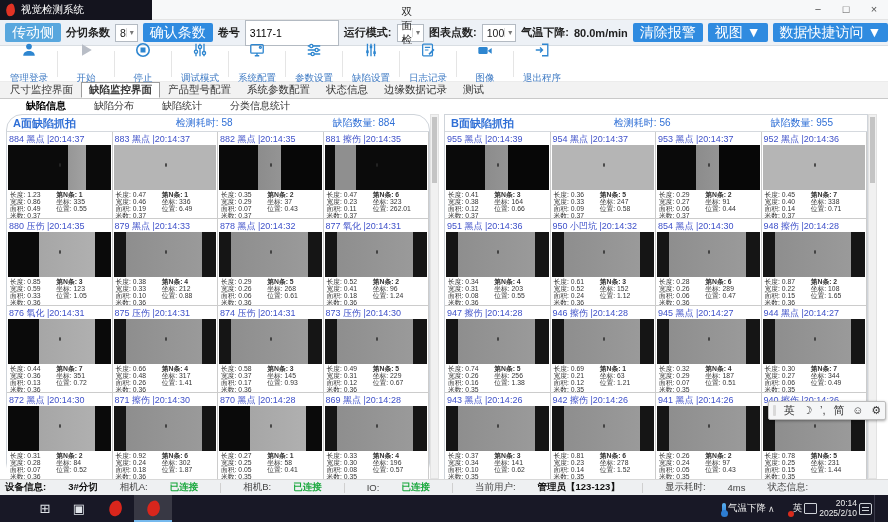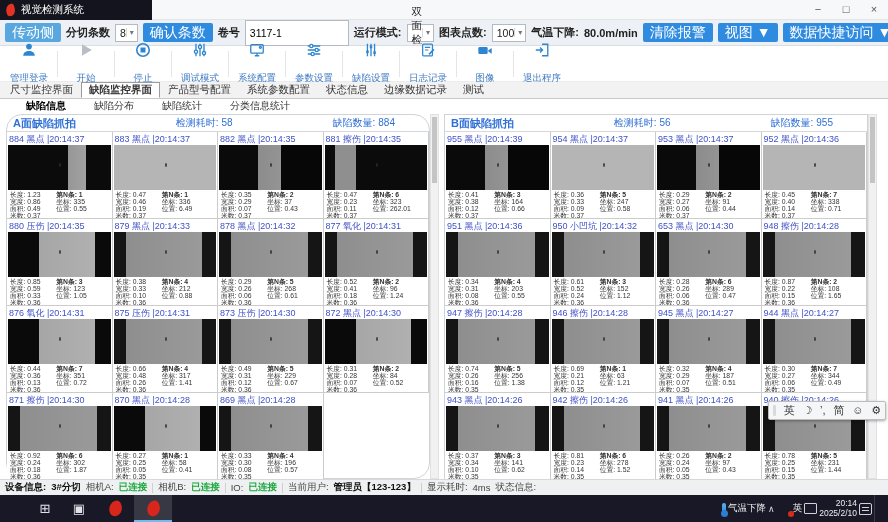--- a/index.html
+++ b/index.html
@@ -16,21 +16,21 @@
   .win-btn { width:28px; height:20px; line-height:19px; text-align:center; color:#555; font-size:11px; cursor:default; }
 
   
   .toolbar1 { position:absolute; left:0; top:20px; width:888px; height:26px; background:#edf1f6; border-bottom:1px solid #d9dee3; display:flex; align-items:center; padding:0 5px; gap:5px; font-size:11px; color:#222; }
   .tb-lbl { font-weight:bold; white-space:nowrap; }
   .tb-btn { height:19px; padding:0 7px; background:#2f8be0; color:#fff; border-radius:2px; font-size:14px; display:flex; align-items:center; white-space:nowrap; }
   .tb-btn.light { background:#58a7de; }
   .sel { height:18px; background:#fff; border:1px solid #b3bac2; display:flex; align-items:center; padding:0 0 0 4px; font-size:10.5px; }
   .sel .caret { margin-left:auto; border-left:1px solid #d8d8d8; padding:0 3px; color:#777; font-size:8px; }
   .sel.w-slit { width:130px; } .sel.w-mode { width:74px; } .sel.w-pts { width:46px; }
-  .tb-input { height:18px; width:104px; background:#fff; border:1px solid #b3bac2; font-size:10.5px; padding:12px 4px; font-family:inherit; }
+  .tb-input { height:18px; width:94px; background:#fff; border:1px solid #b3bac2; font-size:10.5px; padding:12px 4px; font-family:inherit; }
   .speed-val { font-weight:bold; }
   .push-right { margin-left:auto; }
 
   
   .toolbar2 { position:absolute; left:0; top:46px; width:888px; height:36px; background:#fff; border-bottom:1px solid #ececec; display:flex; align-items:center; padding-left:4px; }
   .big-btn { display:flex; flex-direction:column; align-items:center; justify-content:center; min-width:50px; padding:0 5px; gap:14px; height:34px; }
   .big-btn svg { width:16px; height:16px; display:block; }
   .big-lbl { font-size:9.5px; color:#3a77c2; white-space:nowrap; }
   .tsep { width:1px; height:26px; background:#e5e5e5; margin:0 3px; }
 
@@ -70,21 +70,21 @@
   .vscroll { position:absolute; top:0; width:9px; height:365px; background:#f1f1f1; border:1px solid #e2e2e2; }
   #scrollA { left:430px; } #scrollB { left:868px; }
   .vthumb { position:absolute; left:1px; right:1px; top:2px; height:66px; background:#c4c4c4; }
 
   
   .ime-bar { position:absolute; left:768px; top:401px; width:118px; height:19px; background:#f5f6f7; border:1px solid #bdbdbd; border-radius:2px; box-shadow:0 1px 3px rgba(0,0,0,.35); display:flex; align-items:center; justify-content:space-around; font-size:11px; color:#333; z-index:5; }
   .ime-handle { width:3px; height:11px; background:#d9d9d9; border-radius:1px; }
   .ime-item { line-height:17px; }
 
   
-  .statusbar { position:absolute; left:0; top:479px; width:888px; height:16px; background:#eef0f2; border-top:1px solid #d8d8d8; display:flex; align-items:center; font-size:9.5px; color:#444; padding:0 5px; gap:5px; white-space:nowrap; }
+  .statusbar { position:absolute; left:0; top:479px; width:888px; height:16px; background:#eef0f2; border-top:1px solid #d8d8d8; display:flex; align-items:center; font-size:9.5px; color:#444; padding:0 5px; gap:22px; white-space:nowrap; }
   .sb-b { font-weight:bold; color:#111; }
   .sb-green { color:#18a73c; font-weight:bold; }
   .ssep { width:1px; height:10px; background:#d0d0d0; }
 
   
   .taskbar { position:absolute; left:0; top:495px; width:888px; height:27px; background:#181826; display:flex; align-items:center; color:#eee; }
   .tk-left { display:flex; align-items:center; margin-left:28px; gap:0; }
   .tk-icon { width:34px; height:27px; display:flex; align-items:center; justify-content:center; font-size:13px; color:#dfe3e8; }
   .app-flame { width:13px; height:15px; background:#d9261c; border-radius:65% 35% 60% 40%; transform:rotate(-12deg); }
   .tk-app { width:38px; height:27px; display:flex; align-items:center; justify-content:center; }
@@ -446,20 +446,37 @@
                 <div class="drow">米数: 0.36</div>
               </div>
               <div class="dcol right">
                 <div class="drow"><b>第N条: 4</b></div>
                 <div class="drow">坐标: 317</div>
                 <div class="drow">位置: 1.41</div>
               </div>
             </div>
           </div>
           <div class="cell">
+            <div class="cell-head">874 压伤 |20:14:31</div>
+            <div class="thumb t4"></div>
+            <div class="details">
+              <div class="dcol">
+                <div class="drow">长度: 0.58</div>
+                <div class="drow">宽度: 0.37</div>
+                <div class="drow">面积: 0.17</div>
+                <div class="drow">米数: 0.36</div>
+              </div>
+              <div class="dcol right">
+                <div class="drow"><b>第N条: 3</b></div>
+                <div class="drow">坐标: 145</div>
+                <div class="drow">位置: 0.93</div>
+              </div>
+            </div>
+          </div>
+          <div class="cell">
             <div class="cell-head">873 压伤 |20:14:30</div>
             <div class="thumb t4"></div>
             <div class="details">
               <div class="dcol">
                 <div class="drow">长度: 0.49</div>
                 <div class="drow">宽度: 0.31</div>
                 <div class="drow">面积: 0.12</div>
                 <div class="drow">米数: 0.36</div>
               </div>
               <div class="dcol right">
@@ -646,21 +663,21 @@
                 <div class="drow">米数: 0.36</div>
               </div>
               <div class="dcol right">
                 <div class="drow"><b>第N条: 3</b></div>
                 <div class="drow">坐标: 152</div>
                 <div class="drow">位置: 1.12</div>
               </div>
             </div>
           </div>
           <div class="cell">
-            <div class="cell-head">653 黑点 |20:14:30</div>
+            <div class="cell-head">854 黑点 |20:14:30</div>
             <div class="thumb t4"></div>
             <div class="details">
               <div class="dcol">
                 <div class="drow">长度: 0.28</div>
                 <div class="drow">宽度: 0.26</div>
                 <div class="drow">面积: 0.06</div>
                 <div class="drow">米数: 0.36</div>
               </div>
               <div class="dcol right">
                 <div class="drow"><b>第N条: 6</b></div>

